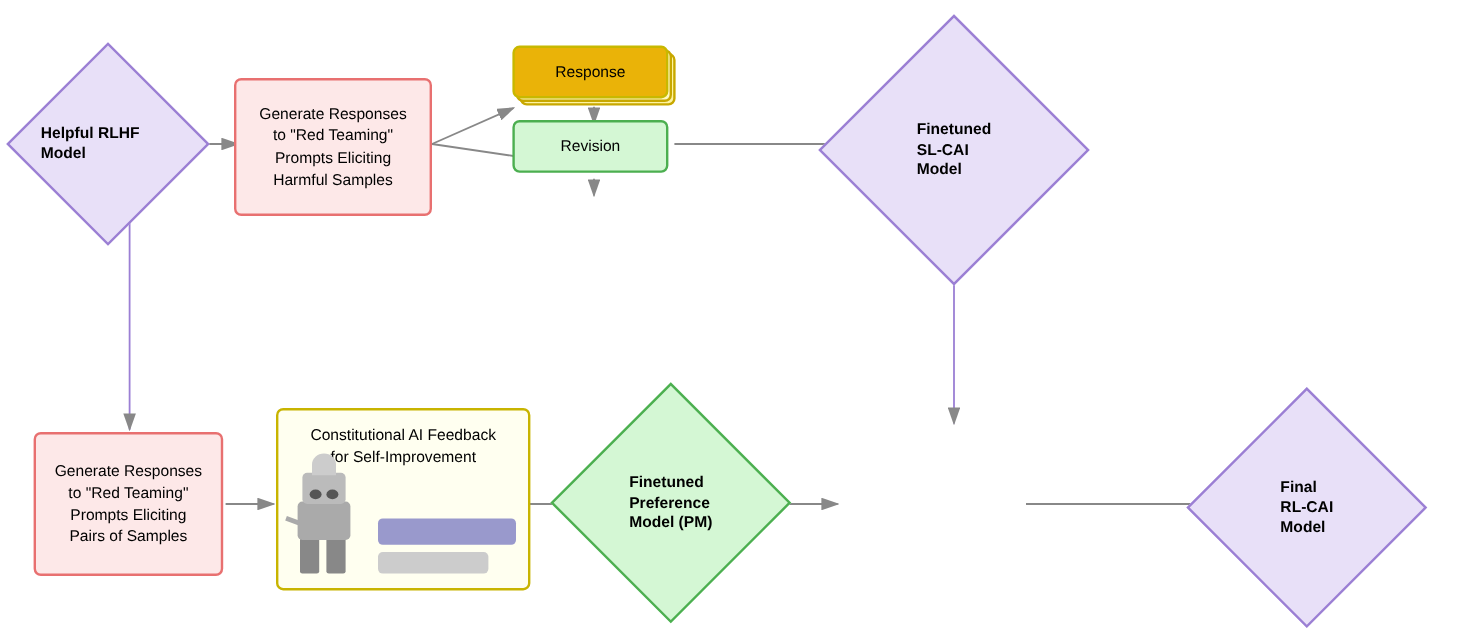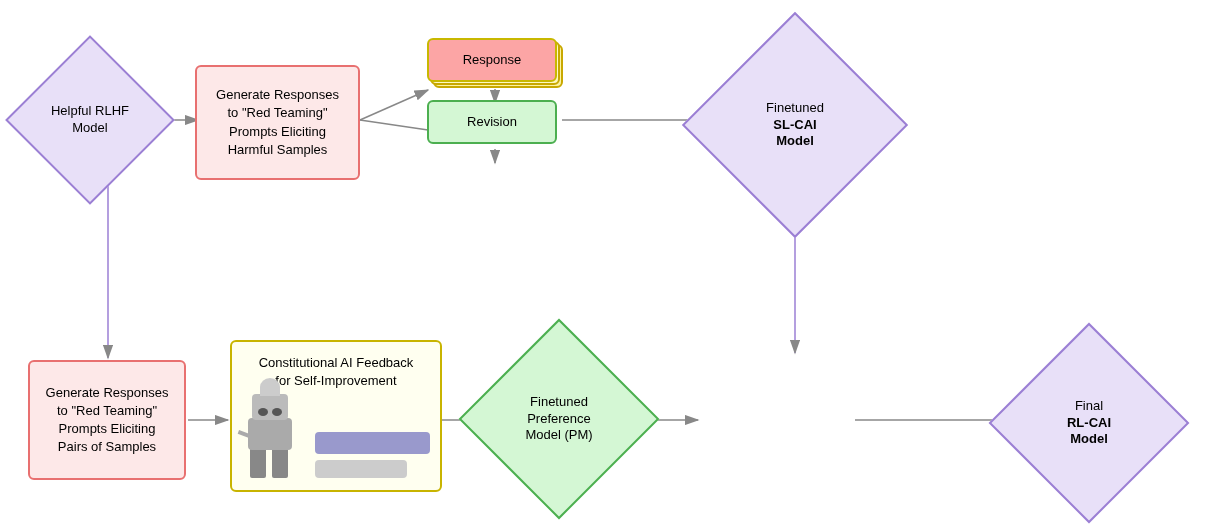--- a/index.html
+++ b/index.html
@@ -15,21 +15,22 @@
       position: relative;
       width: 1231px;
       height: 525px;
     }
     
     .diamond {
       position: absolute;
       display: flex;
       align-items: center;
       justify-content: center;
-      text-align: center;
+      text-align: left;
+      font-weight: bold;
     }
     .diamond-inner {
       width: 100%;
       height: 100%;
       transform: rotate(45deg);
       position: absolute;
       border: 2px solid;
     }
     .diamond-text {
       position: relative;
@@ -104,21 +105,21 @@
 Model</div>
   </div>
 
   <div class="rect-box" style="left:195px; top:65px; width:165px; height:115px; background:#fde8e8; border-color:#e87070;">
     <span>Generate Responses<br>to "Red Teaming"<br>Prompts Eliciting<br>Harmful Samples</span>
   </div>
 
   <div style="position:absolute; left:427px; top:38px; width:130px; height:44px;">
     <div style="position:absolute; left:6px; top:6px; width:130px; height:44px; background:#fef3a0; border:2px solid #c8a800; border-radius:6px;"></div>
     <div style="position:absolute; left:3px; top:3px; width:130px; height:44px; background:#fef9c0; border:2px solid #c8a800; border-radius:6px;"></div>
-    <div class="rect-box" style="position:absolute; left:0; top:0; width:130px; height:44px; background:#fca5a5; border-color:#c8b800;">
+    <div class="rect-box" style="position:absolute; left:0; top:0; width:130px; height:44px; background:#eab308; border-color:#c8b800;">
       <span>Response</span>
     </div>
   </div>
 
   <div class="rect-box" style="left:427px; top:100px; width:130px; height:44px; background:#d4f7d4; border-color:#4caf50;">
     <span>Revision</span>
   </div>
 
 
   <div class="diamond" style="left:715px; top:45px; width:160px; height:160px;">

